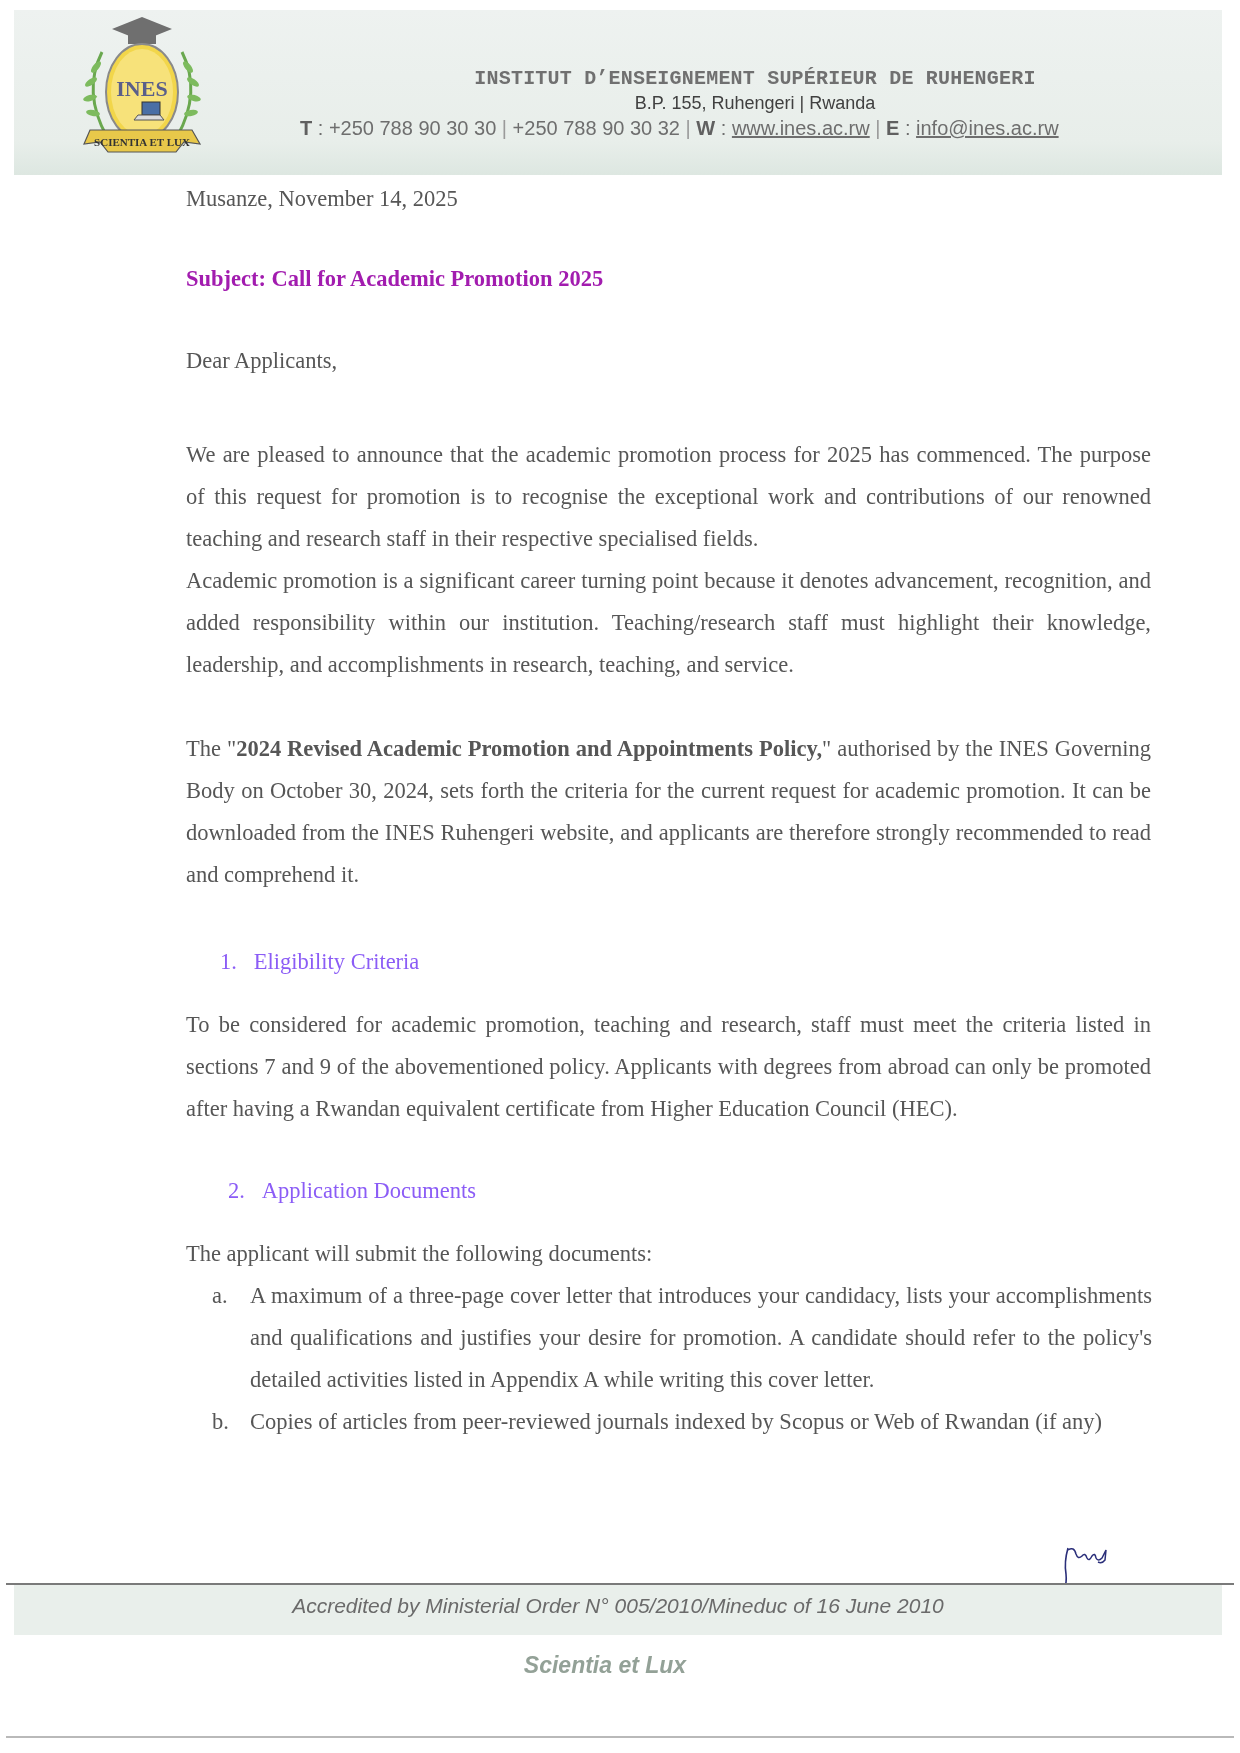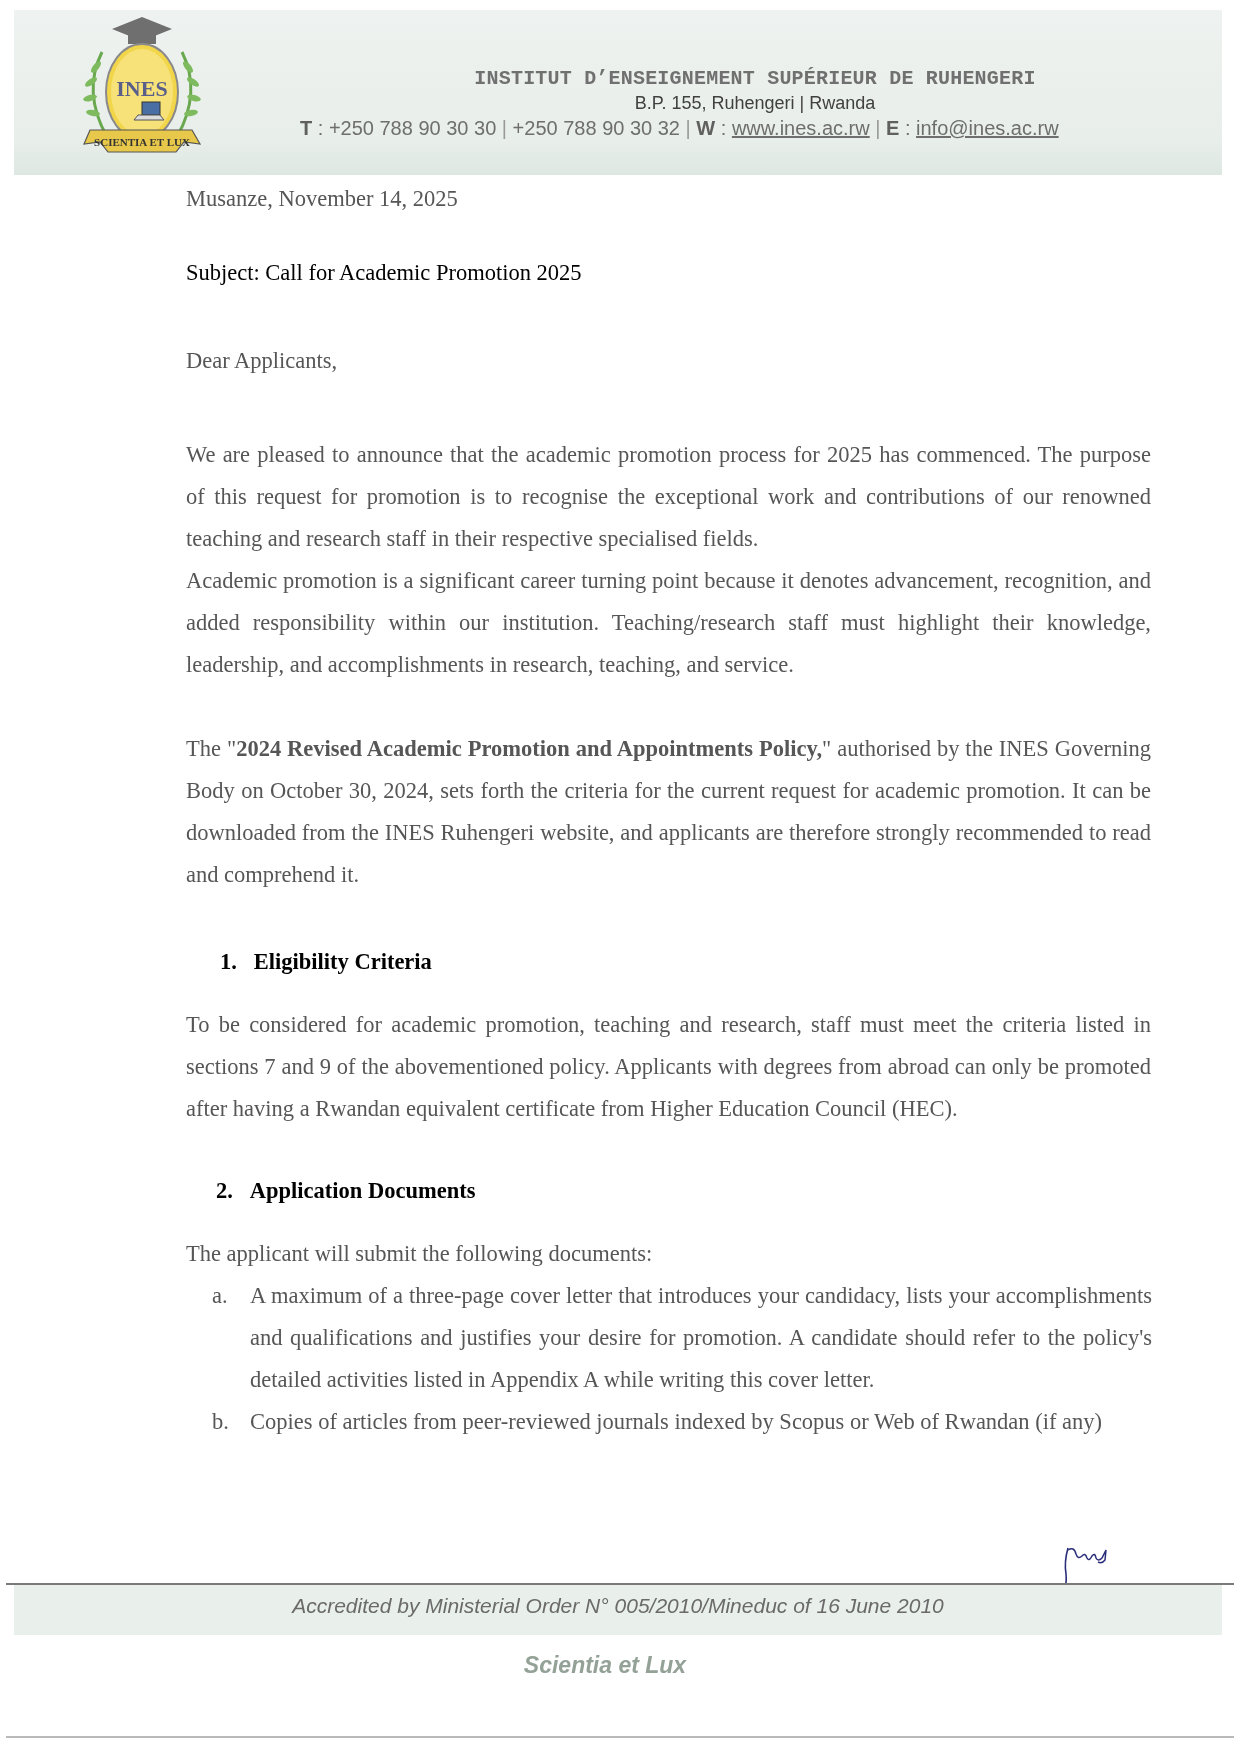--- a/index.html
+++ b/index.html
@@ -72,28 +72,28 @@
       position: absolute;
       left: 146px;
       width: 965px;
       font-size: 22.5px;
       line-height: 42px;
       color: #565656;
       margin-left: 40px;
     }
     .justify { text-align: justify; text-align-last: left; }
     .date { top: 178px; }
-    .subject { top: 252px; font-weight: normal; color: #000000; }
+    .subject { top: 258px; font-weight: bold; color: #a21caf; }
     .salutation { top: 340px; }
     .para1 { top: 434px; }
     .para2 { top: 728px; }
-    .section-title { font-weight: bold; color: #000000; }
+    .section-title { font-weight: normal; color: #8b5cf6; }
     .sec1 { top: 941px; left: 180px; }
     .para3 { top: 1004px; }
-    .sec2 { top: 1170px; left: 176px; }
+    .sec2 { top: 1170px; left: 188px; }
     .para4 { top: 1233px; }
     .list { top: 1275px; left: 172px; width: 940px; }
     .list-item { display: flex; }
     .list-item .marker { width: 38px; flex: 0 0 38px; }
     .list-item .content { flex: 1; text-align: justify; text-align-last: left; }
 
     .signature {
       position: absolute;
       left: 1058px;
       top: 1540px;

